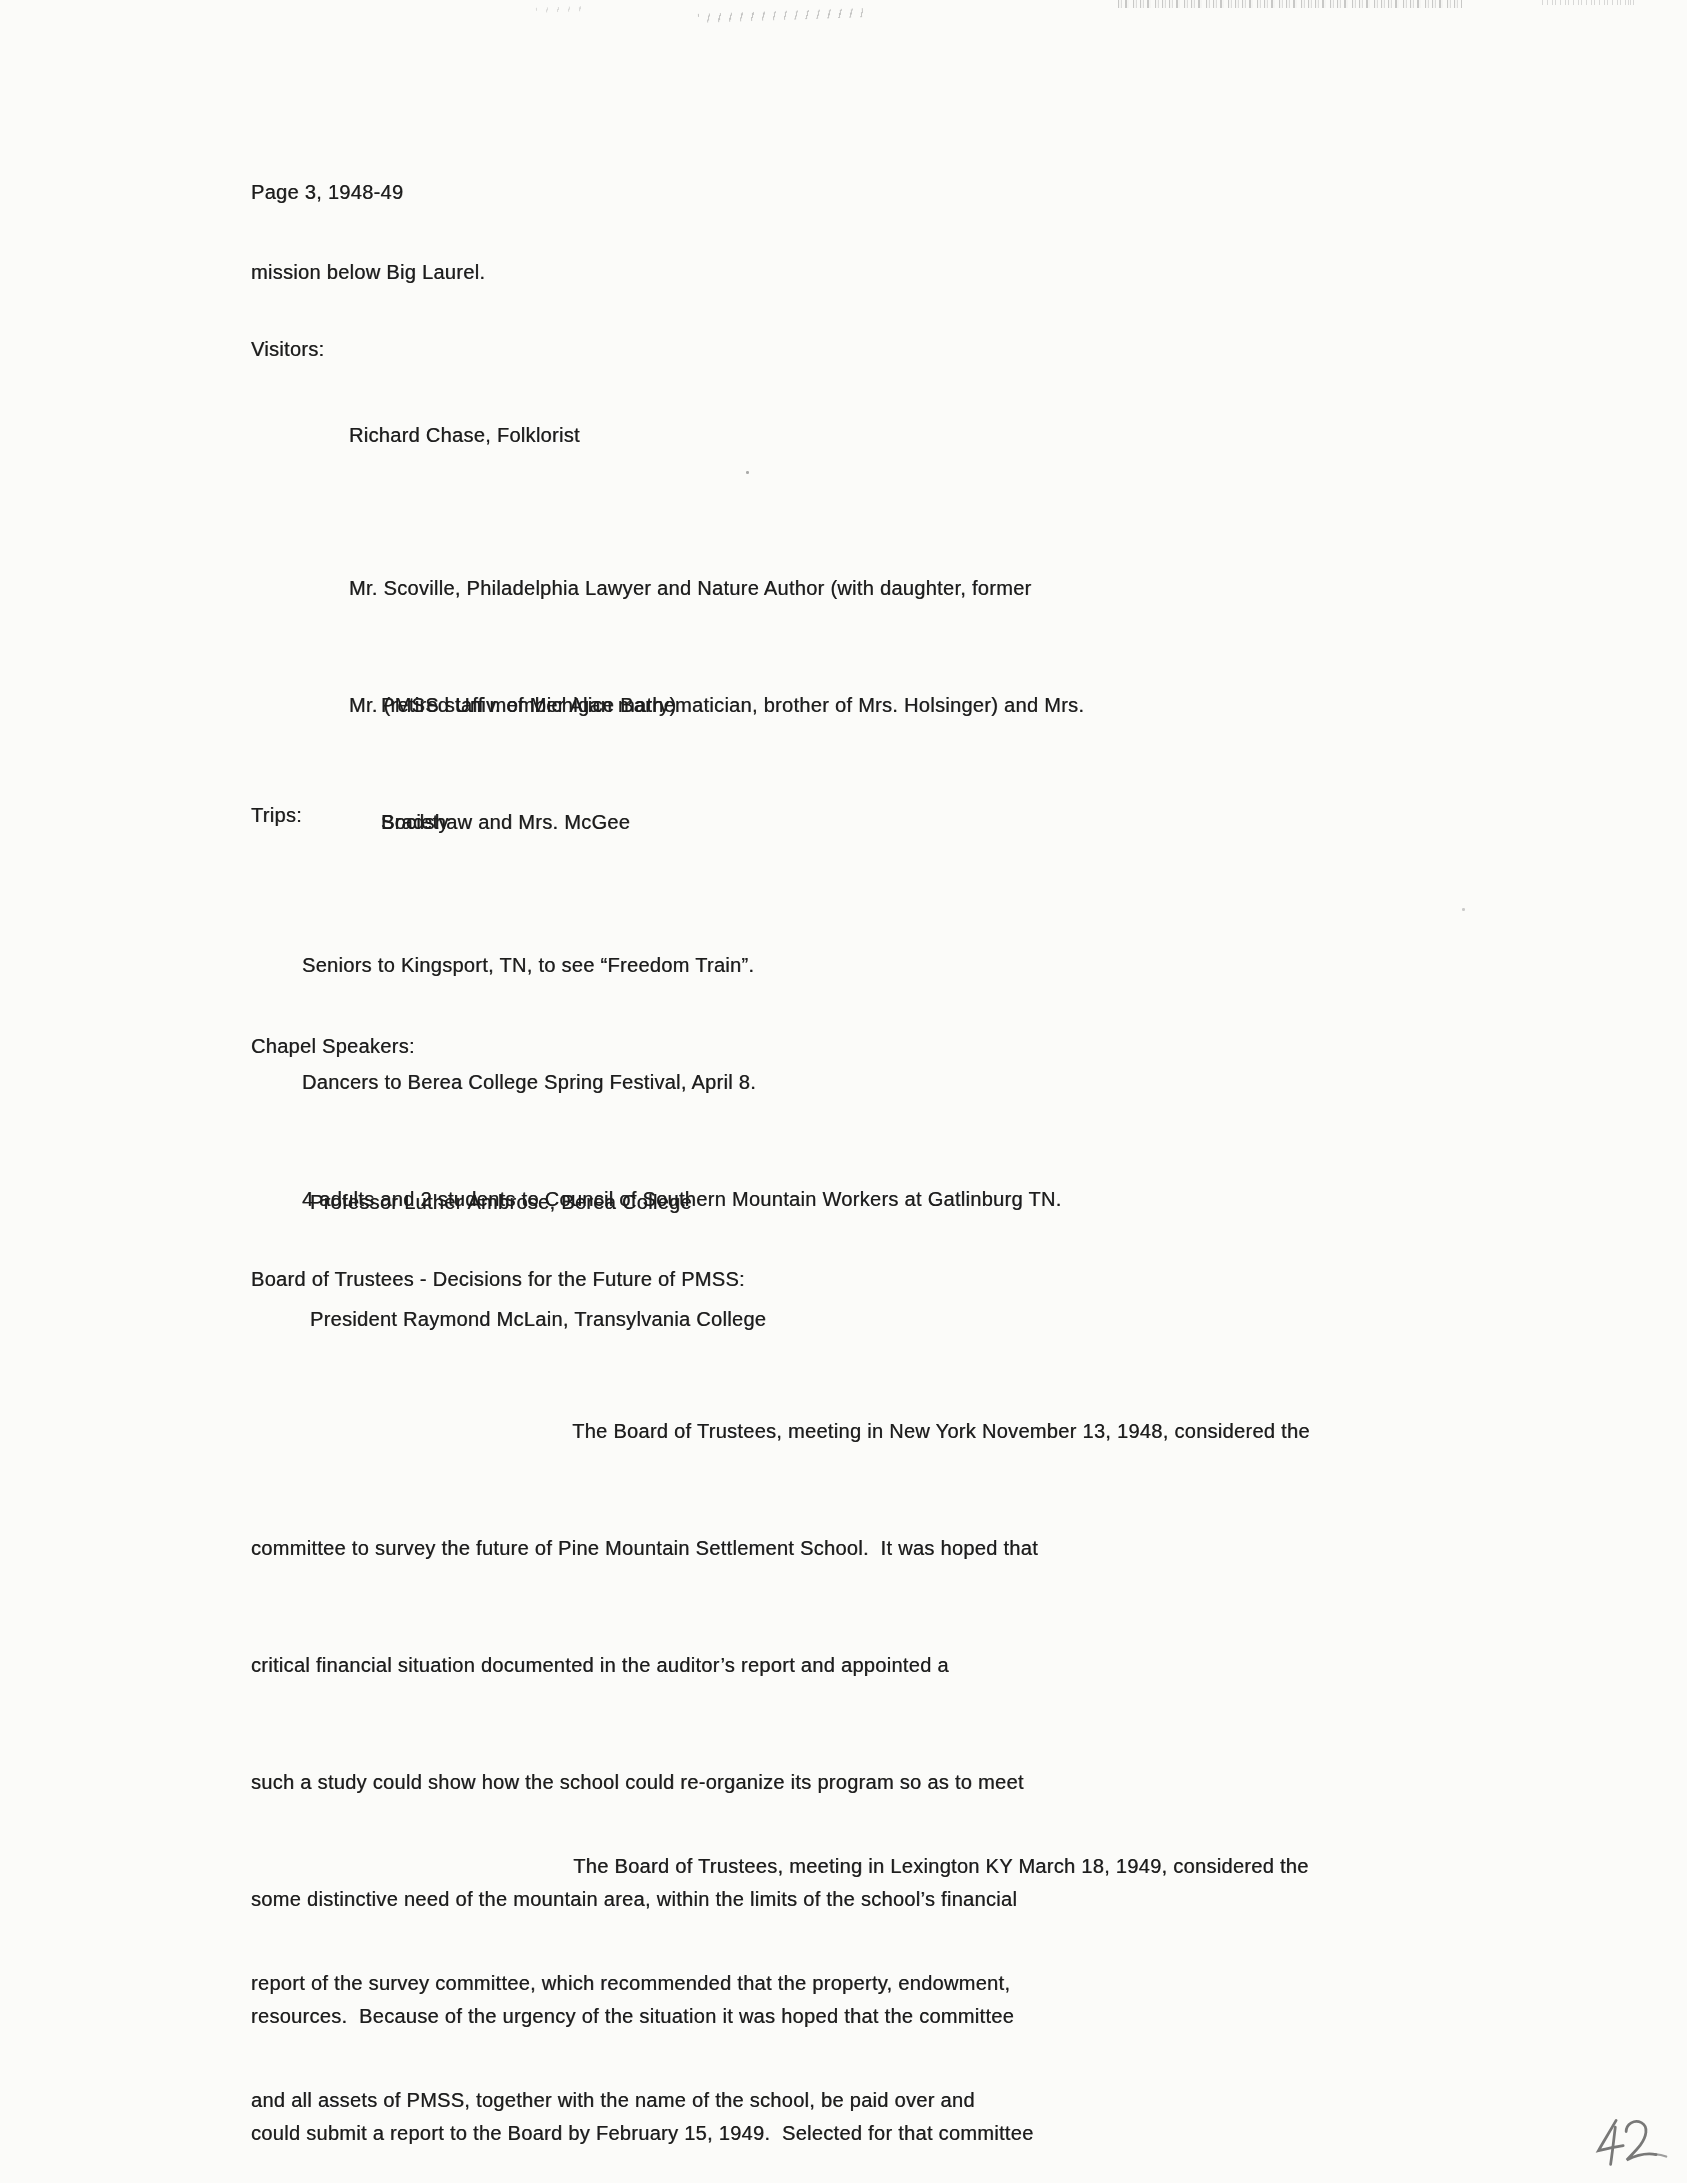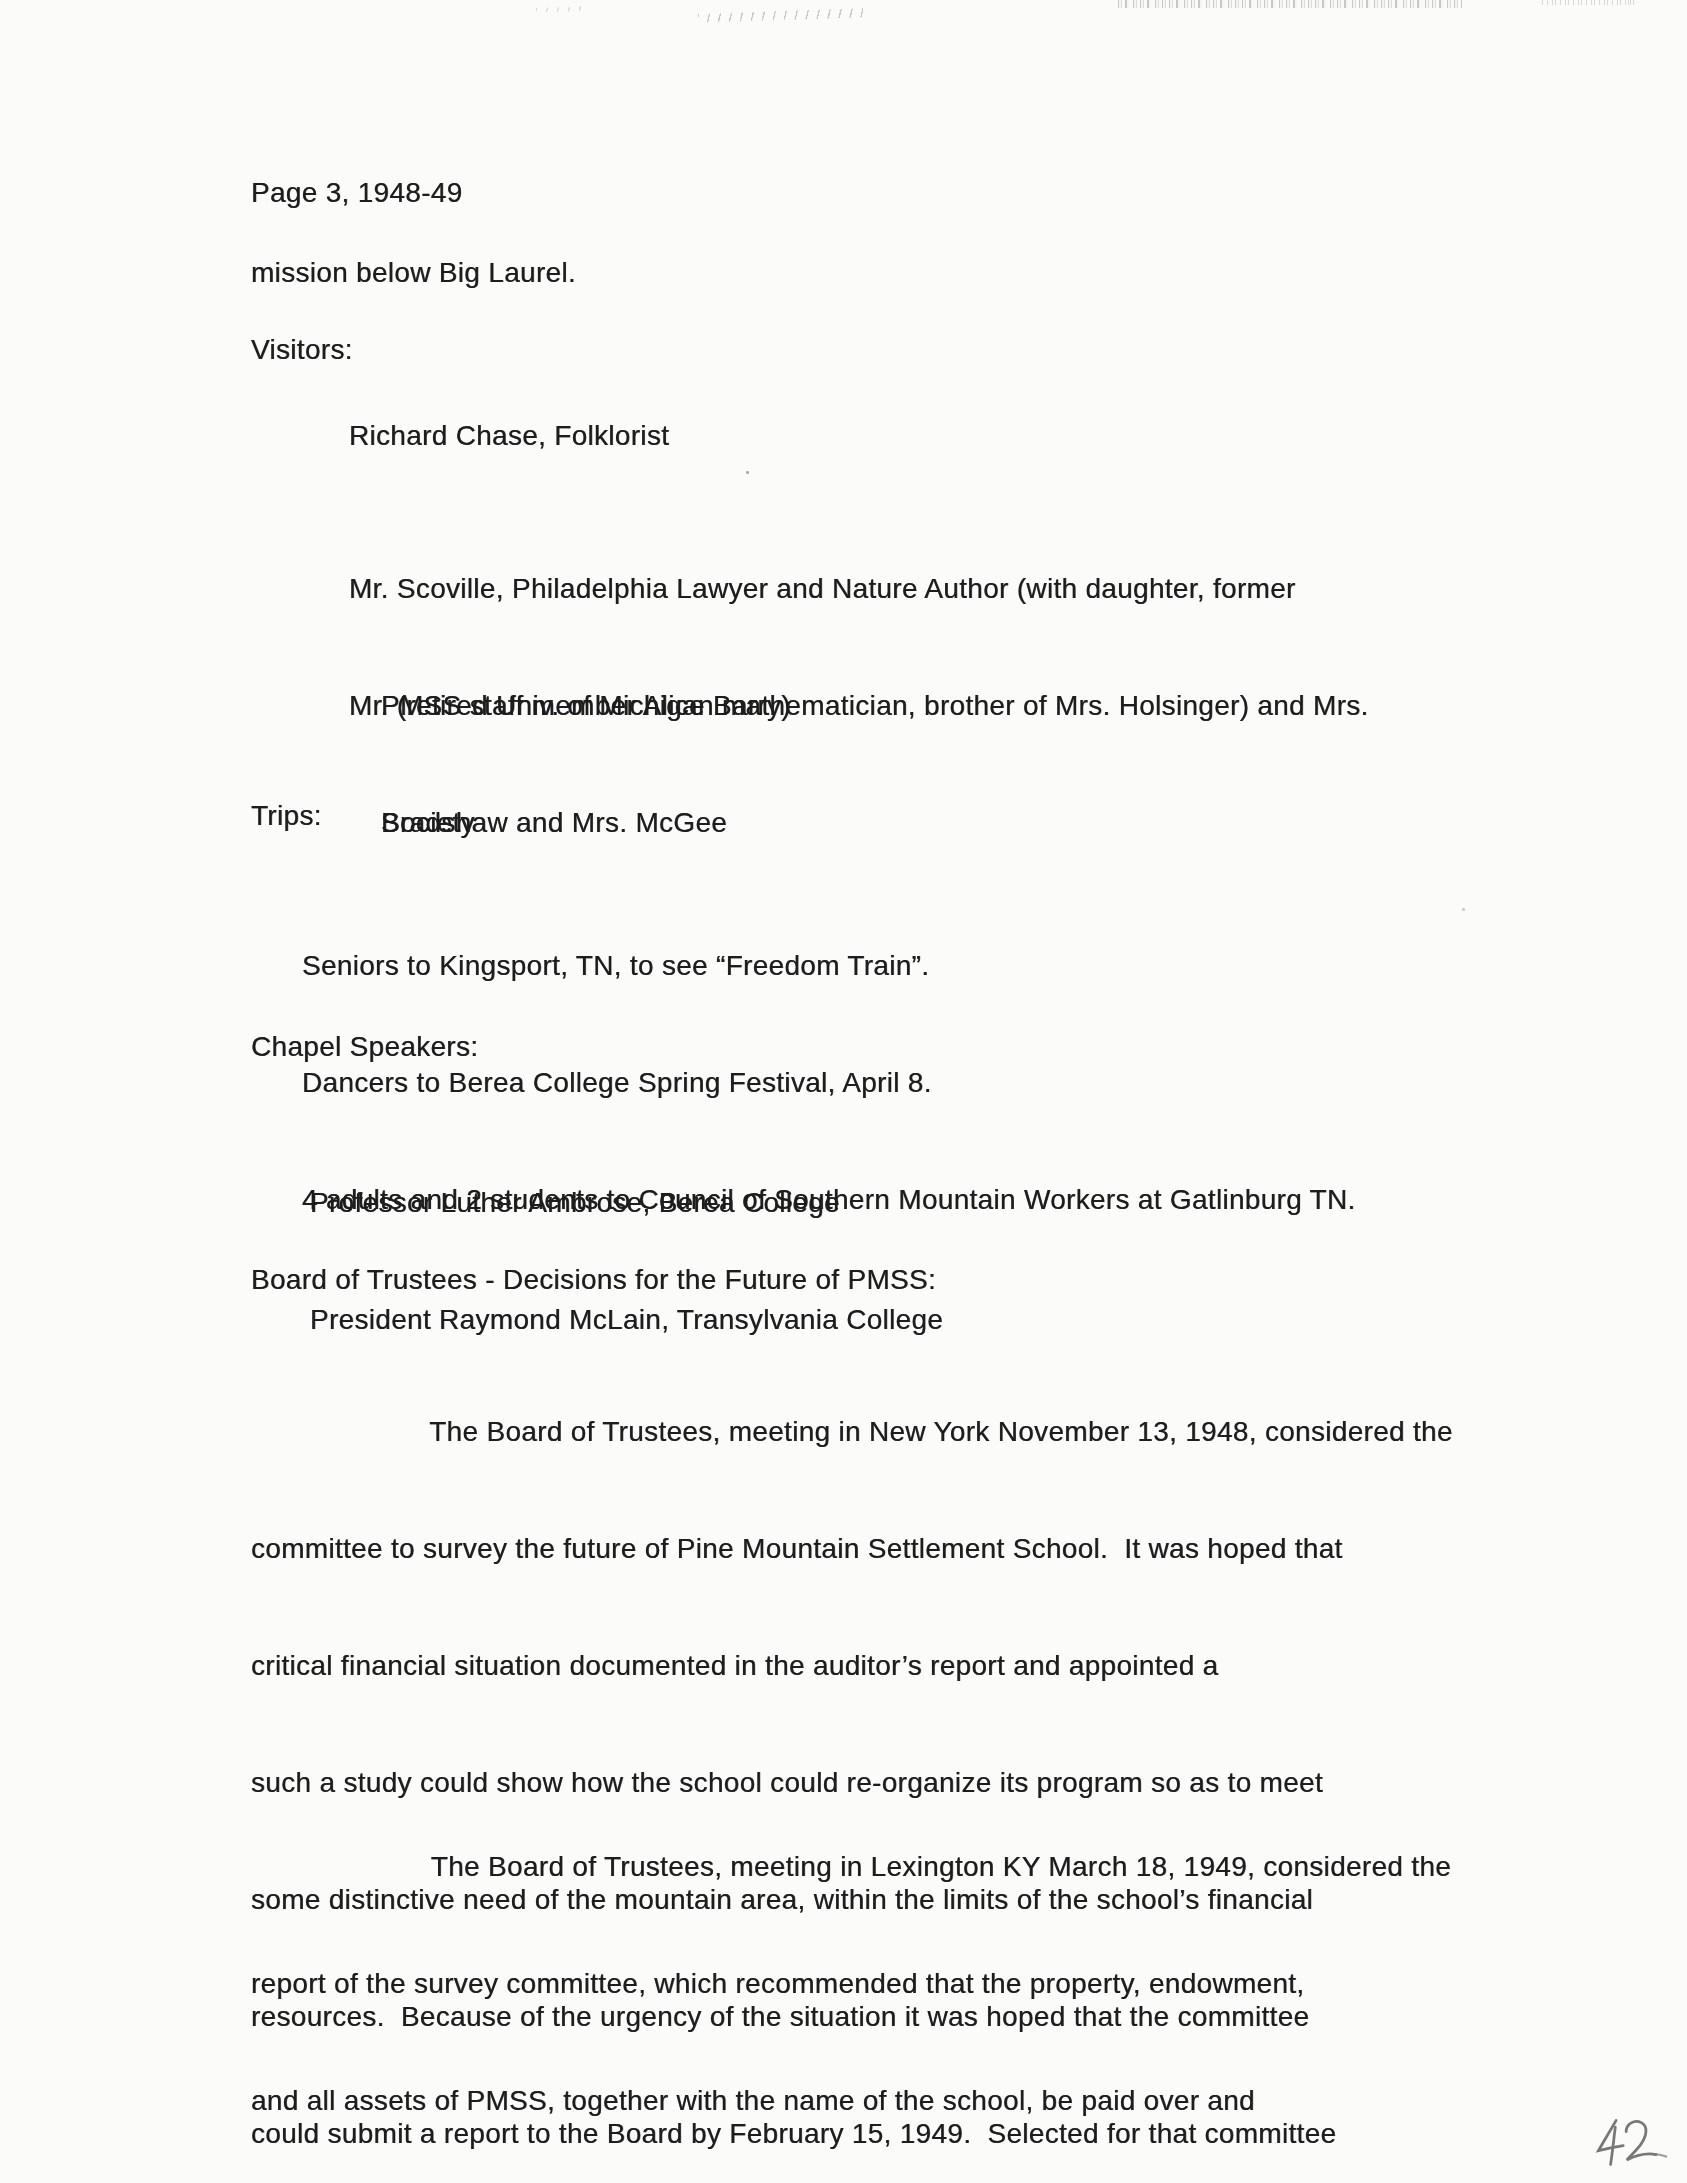--- a/index.html
+++ b/index.html
@@ -11,21 +11,21 @@
     position: relative;
     width: 1687px;
     height: 2183px;
     background: #fbfbf9;
     overflow: hidden;
     font-family: "Liberation Sans", sans-serif;
     color: #1d1d1d;
   }
   .txt {
     position: absolute;
-    font-size: 28px;
+    font-size: 20px;
     line-height: 39px;
     letter-spacing: 0.3px;
     white-space: pre-wrap;
     text-shadow: 0.4px 0.3px 0.5px rgba(25,25,25,0.55), -0.2px 0 0.3px rgba(25,25,25,0.28);
   }
   .cont { padding-left: 32px; }      
   .firstline { padding-left: 44px; text-align: center; } 
   .para { width: 1336px; }
 
   

